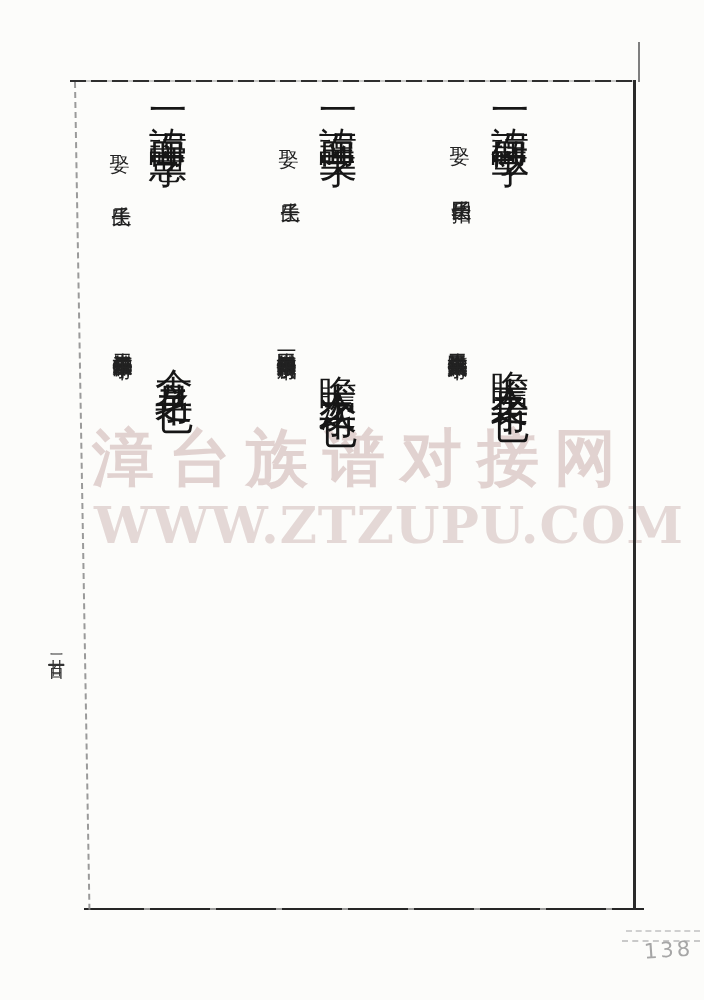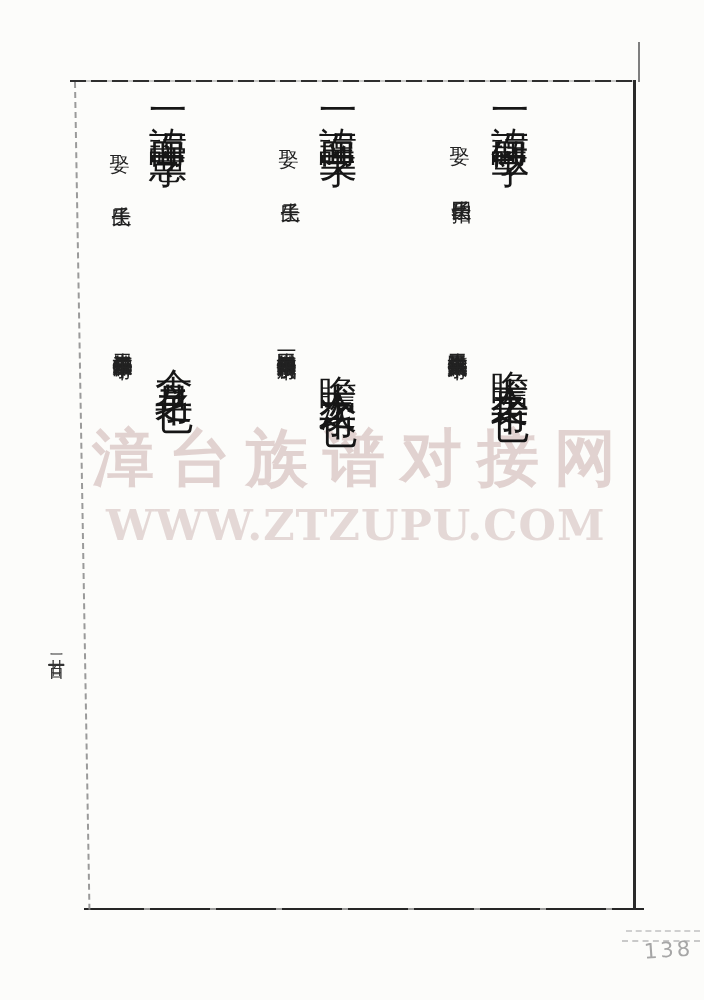--- a/index.html
+++ b/index.html
@@ -50,23 +50,23 @@
   .wm-cn{
     left:92px;top:428px;width:560px;height:72px;
     font-family:Liberation Mono, monospace;font-weight:700;
     font-size:62px;letter-spacing:15px;line-height:70px;
     color:rgba(196,166,164,.48);
     white-space:nowrap;z-index:0;
   }
   .wm-en{
     left:94px;top:498px;width:560px;
     font-family:"DejaVu Serif",serif;font-weight:700;
-    font-size:43px;letter-spacing:1px;line-height:54px;
+    font-size:51px;letter-spacing:1px;line-height:54px;
     color:rgba(196,166,164,.42);
-    white-space:nowrap;z-index:0;margin-left:12px;
+    white-space:nowrap;z-index:0;
   }
   .ink{z-index:2;}
   
   .folio{
     left:46px;top:656px;
     font-size:17px;letter-spacing:-5px;color:#333;
   }
   .hand-num{
     left:644px;top:938px;
     font-family:"DejaVu Sans",sans-serif;

